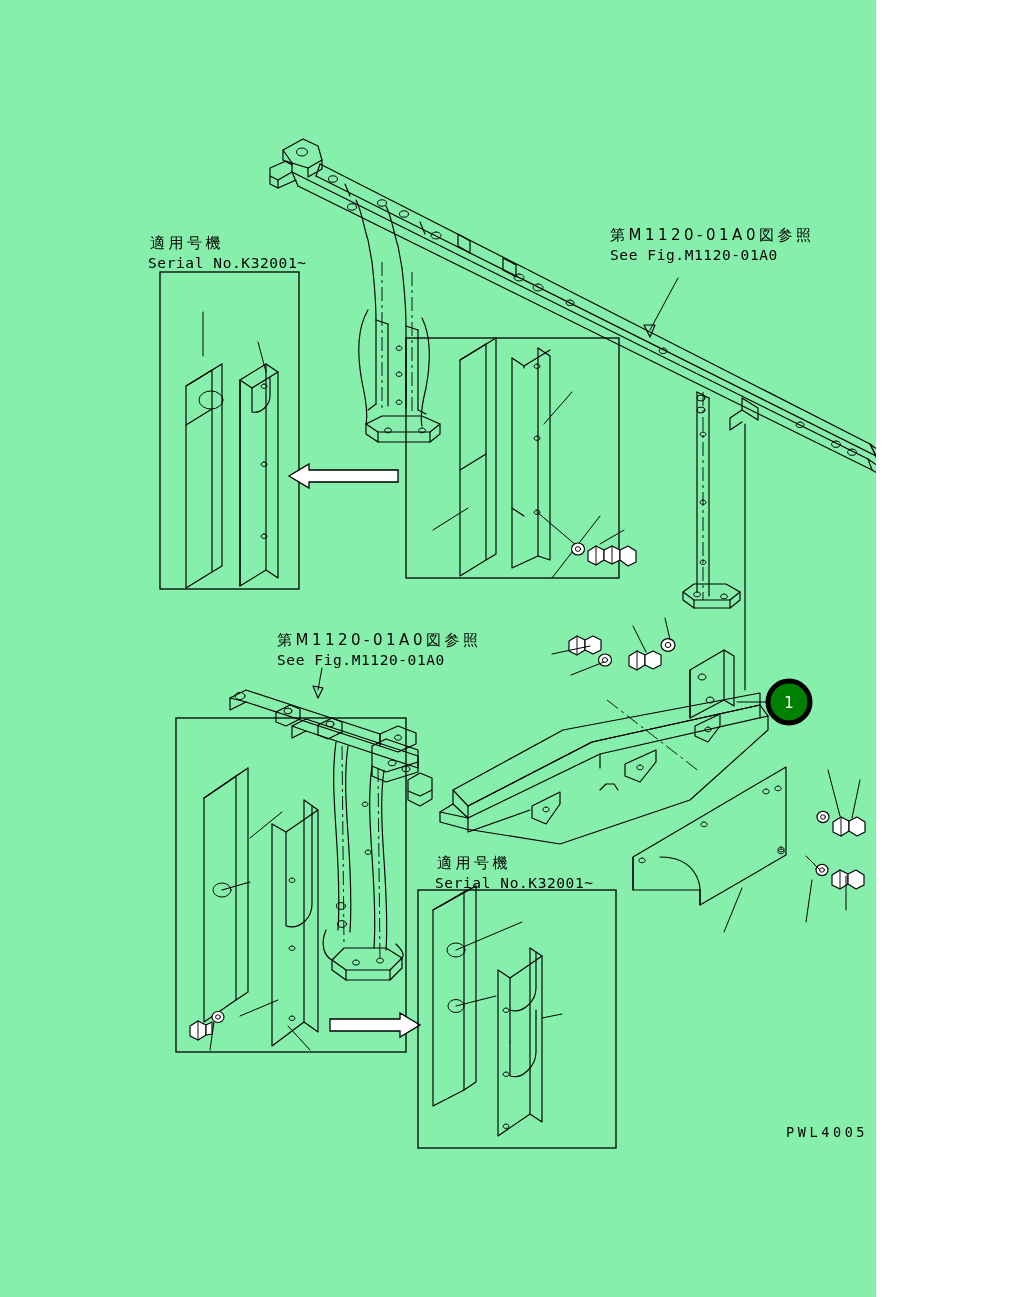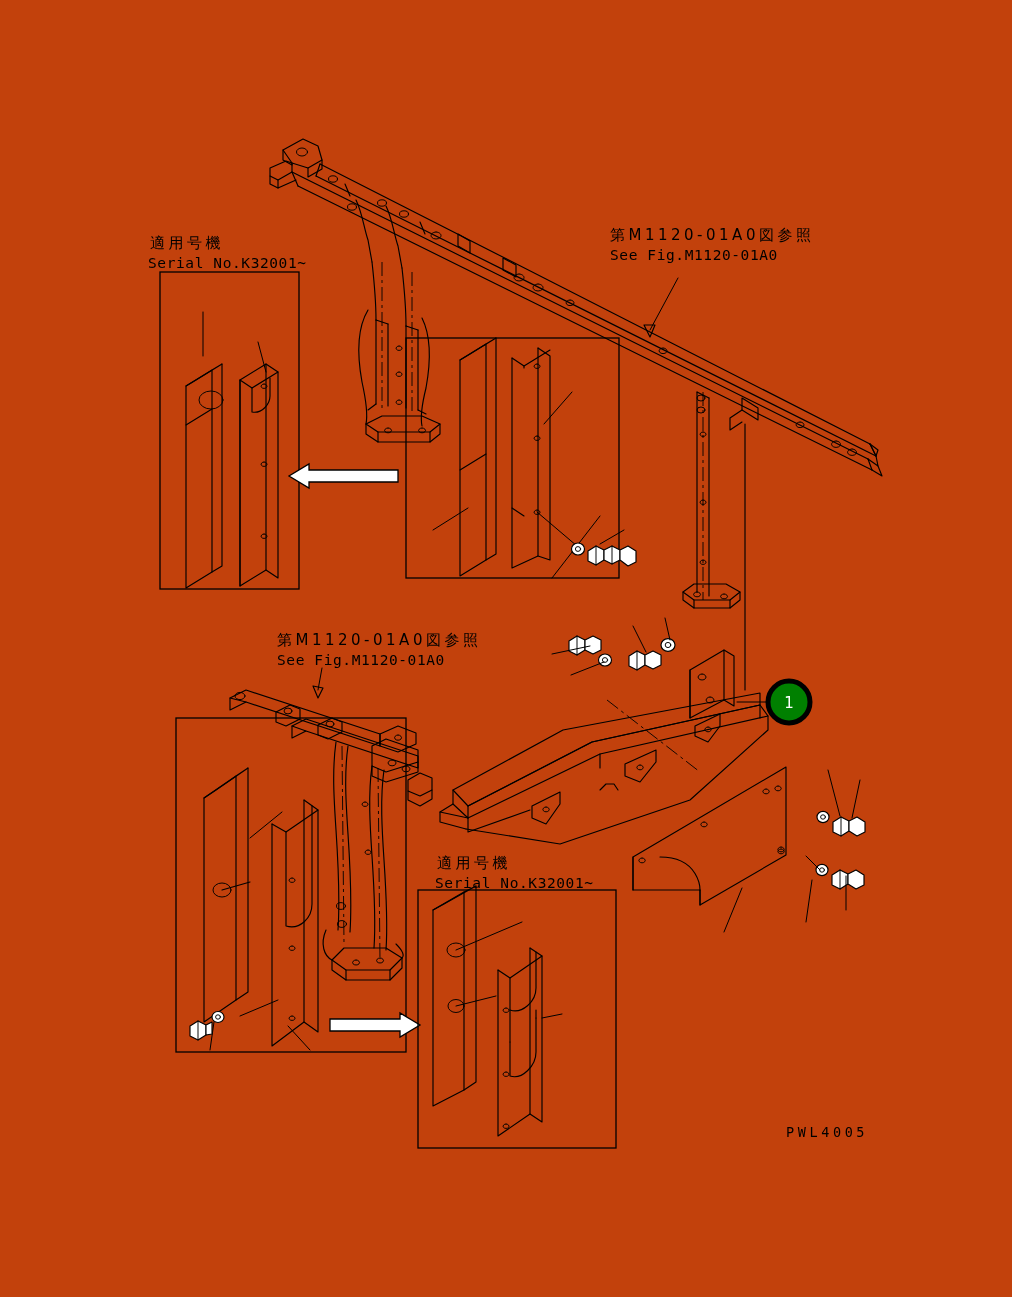--- a/index.html
+++ b/index.html
@@ -5,23 +5,23 @@
   html, body {
     margin: 0;
     padding: 0;
     background: #ffffff;
   }
   body {
     font-family: "DejaVu Sans", sans-serif;
   }
   #sheet {
     position: relative;
-    width: 1012px;
+    width: 876px;
     height: 1297px;
-    background: #c2410c;
+    background: #86efac;
     overflow: hidden;
   }
   #sheet svg {
     position: absolute;
     top: 0;
     left: 0;
     width: 1012px;
     height: 1297px;
   }
   .ln {

